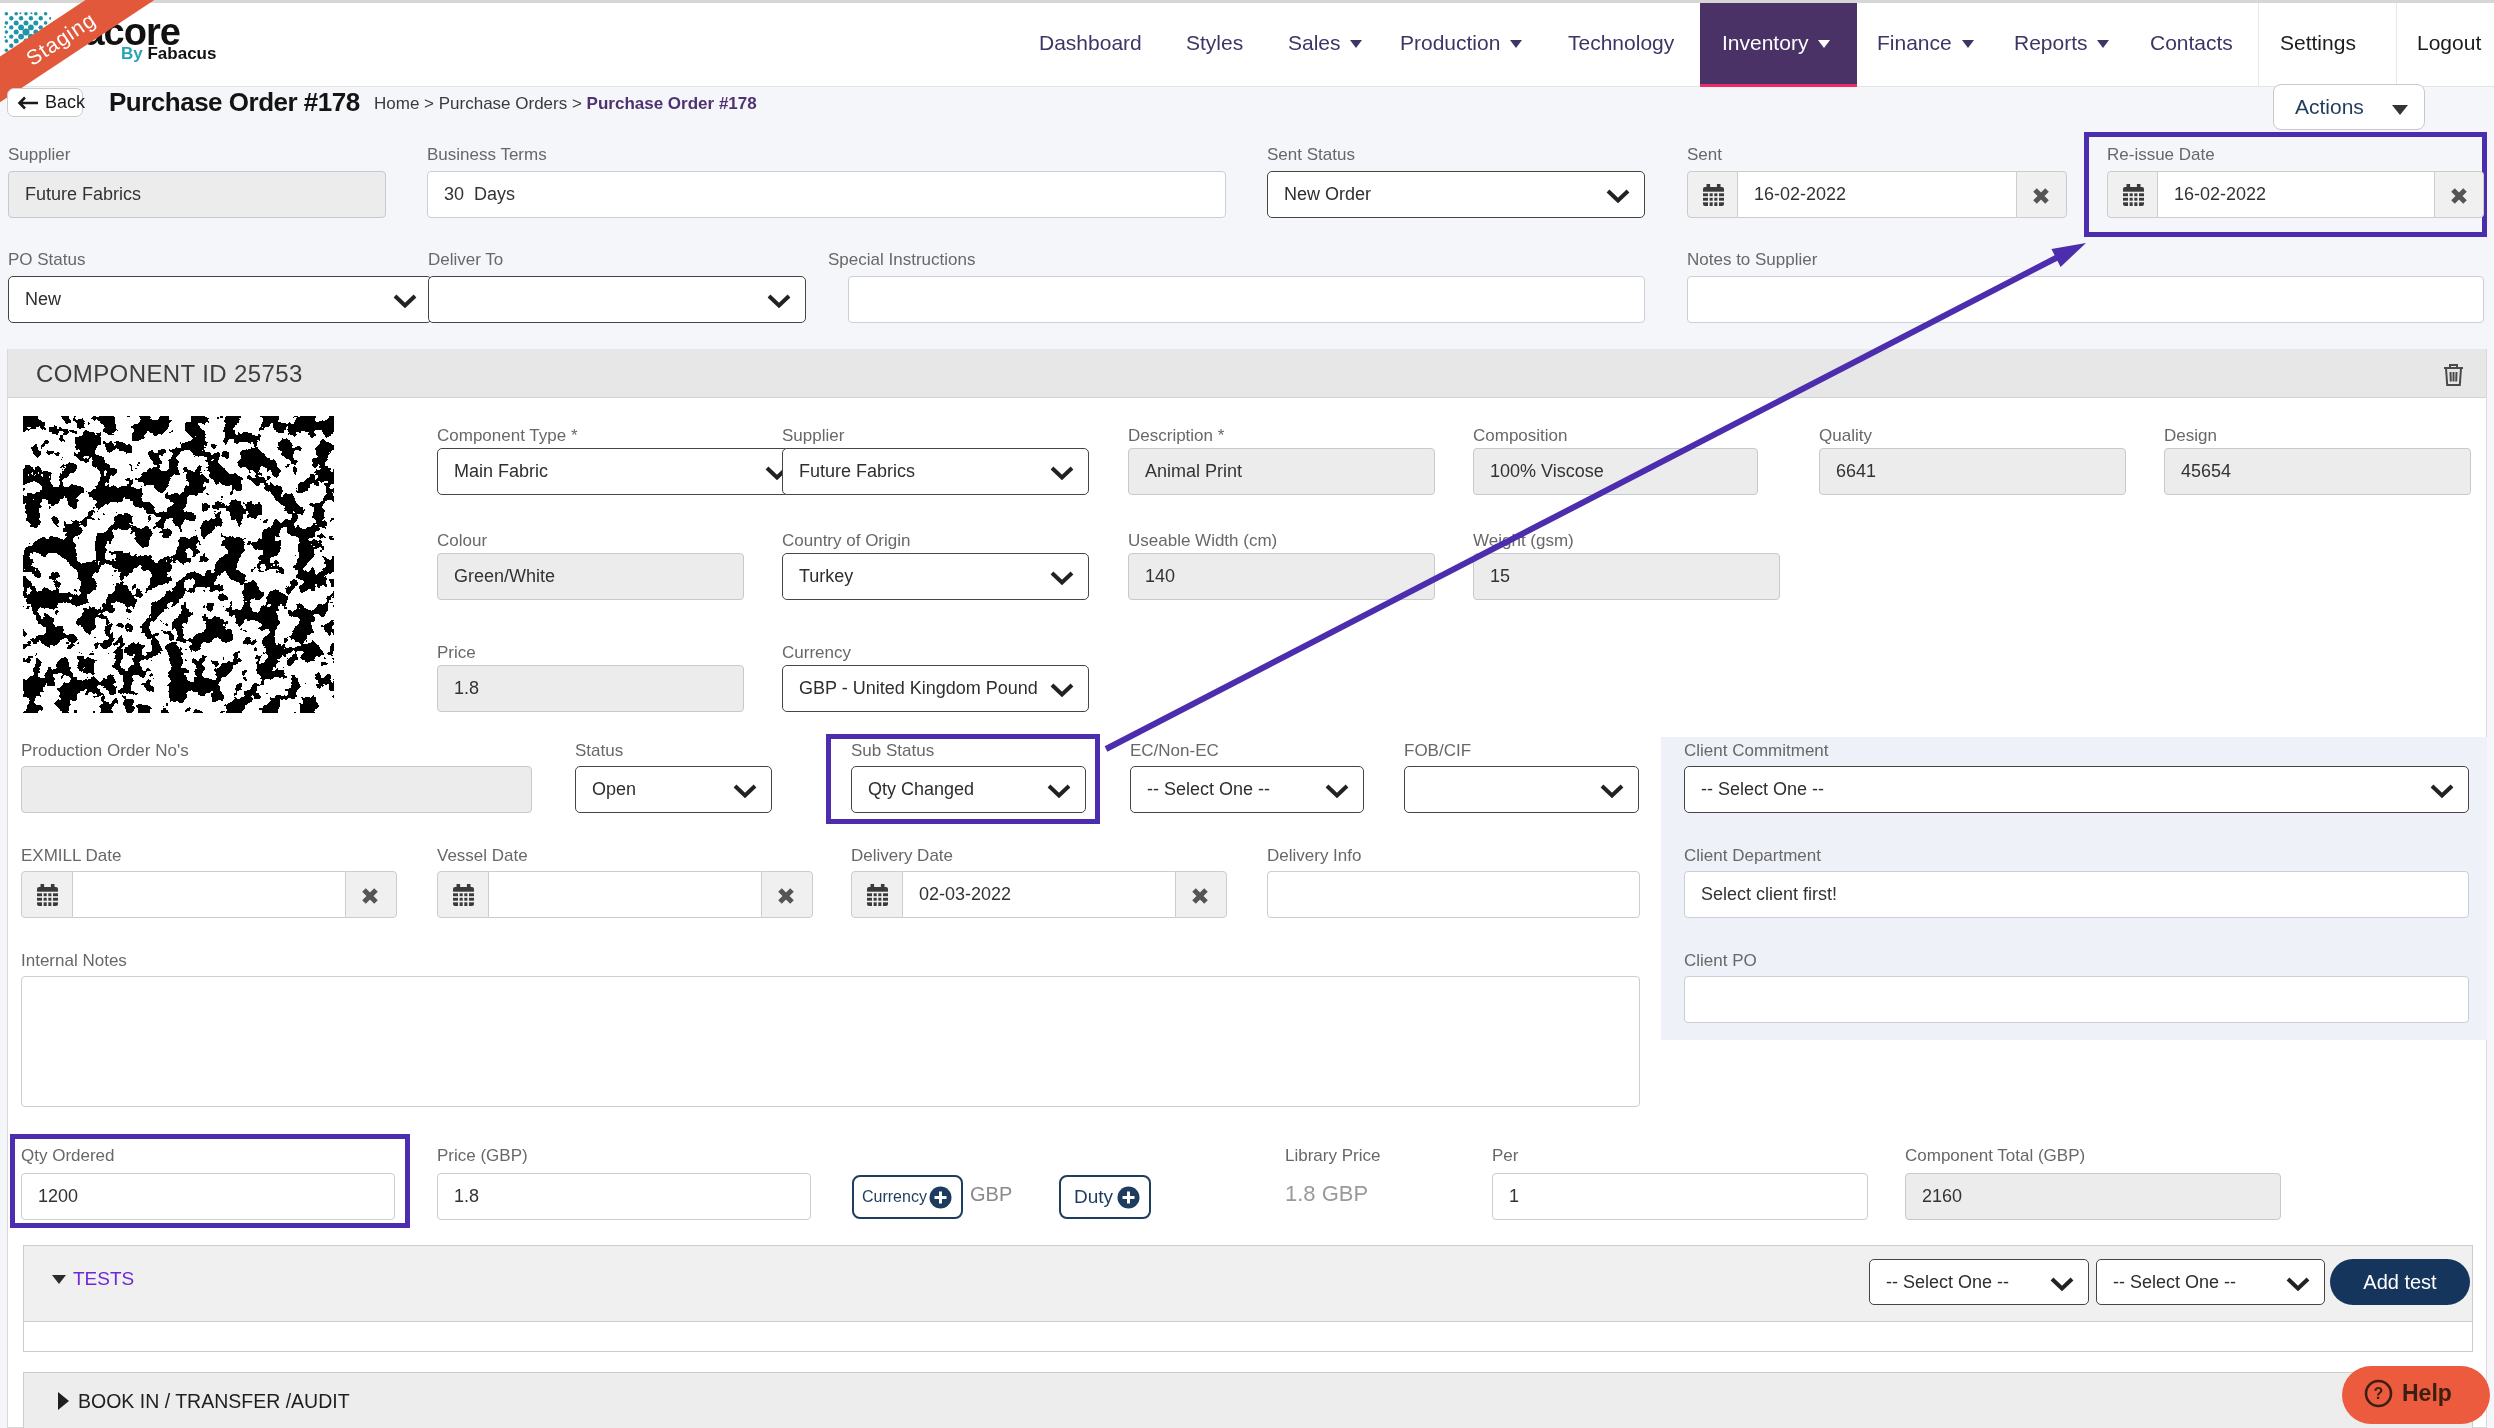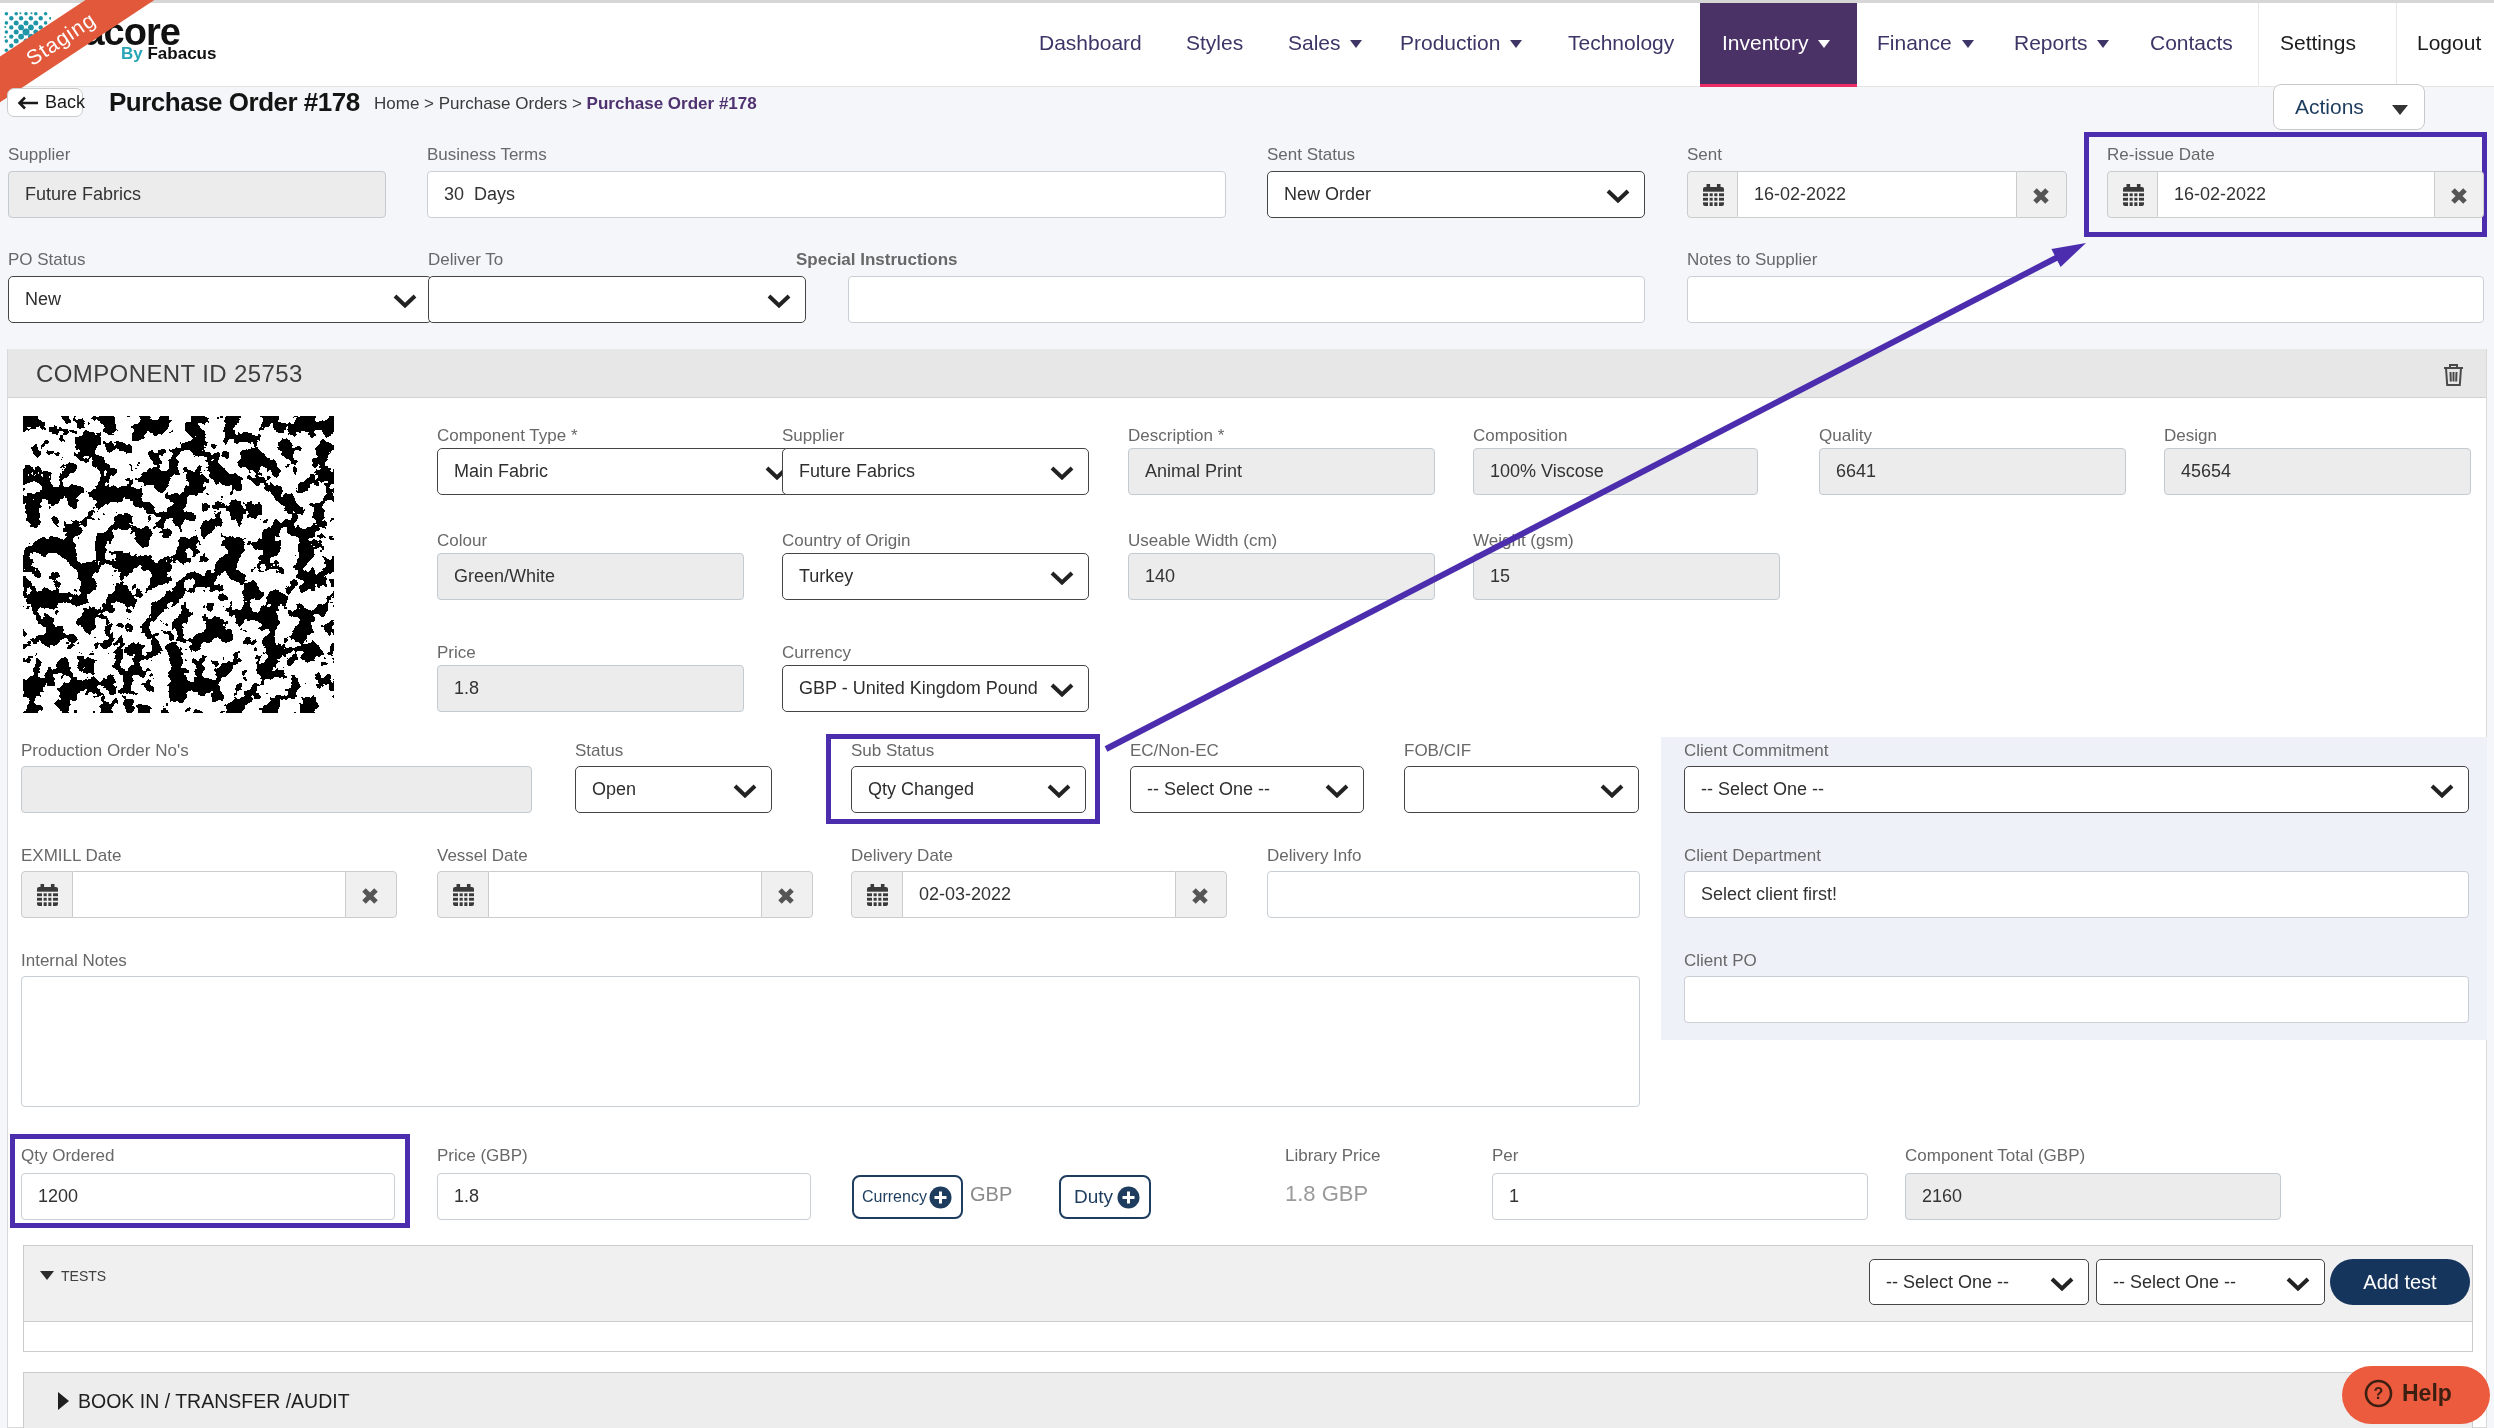--- a/index.html
+++ b/index.html
@@ -199,21 +199,21 @@
   <svg class="chev" viewBox="0 0 26 15">
       <polyline points="3,3 13,12.5 23,3" fill="none" stroke="#222" stroke-width="4"></polyline>
     </svg>
 </div>
 <div class="lbl" style="left:428px;top:250px;">Deliver To</div>
 <div class="sel" style="left:428px;top:276px;width:378px;">
   <svg class="chev" viewBox="0 0 26 15">
       <polyline points="3,3 13,12.5 23,3" fill="none" stroke="#222" stroke-width="4"></polyline>
     </svg>
 </div>
-<div class="lbl" style="left:796px;top:250px;font-weight:bold;">Special Instructions</div>
+<div class="lbl" style="left:828px;top:250px;">Special Instructions</div>
 <div class="inp" style="left:848px;top:276px;width:797px;"></div>
 <div class="lbl" style="left:1687px;top:250px;">Notes to Supplier</div>
 <div class="inp" style="left:1687px;top:276px;width:797px;"></div>
 
 <div class="abs" style="left:7px;top:349px;width:2480px;height:1079px;background:#fff;border:1px solid #d9d9d9;"></div>
 <div class="abs" style="left:8px;top:349px;width:2478px;height:49px;background:#e7e7e7;border-bottom:1px solid #d2d2d2;"></div>
 <div class="abs" style="left:36px;top:360px;font-size:24px;color:#3d3d3d;letter-spacing:0.4px;">COMPONENT ID 25753</div>
 
 <svg class="abs" style="left:2443px;top:363px;" width="21" height="24" viewBox="0 0 21 24">
     <g fill="none" stroke="#4a4a4a" stroke-width="2">
@@ -428,21 +428,21 @@
 </div>
 <div class="lbl" style="left:1285px;top:1146px;">Library Price</div>
 <div class="abs" style="left:1285px;top:1181px;font-size:22px;color:#9a9a9a;">1.8 GBP</div>
 <div class="lbl" style="left:1492px;top:1146px;">Per</div>
 <div class="inp" style="left:1492px;top:1173px;width:376px;">1</div>
 <div class="lbl" style="left:1905px;top:1146px;">Component Total (GBP)</div>
 <div class="inp dis" style="left:1905px;top:1173px;width:376px;">2160</div>
 
 <div class="abs" style="left:23px;top:1245px;width:2450px;height:107px;background:#fff;border:1px solid #ccc;"></div>
 <div class="abs" style="left:24px;top:1246px;width:2448px;height:76px;background:#f0f0f0;border-bottom:1px solid #ccc;"></div>
-<div class="abs" style="left:40px;top:1268px;font-size:14px;color:#404040;"><span style="display:inline-block;width:0;height:0;border-left:7px solid transparent;border-right:7px solid transparent;border-top:9px solid #2b2b2b;margin-right:7px;vertical-align:1px;"></span>TESTS</div>
+<div class="abs" style="left:52px;top:1268px;font-size:19px;color:#6d28d9;"><span style="display:inline-block;width:0;height:0;border-left:7px solid transparent;border-right:7px solid transparent;border-top:9px solid #2b2b2b;margin-right:7px;vertical-align:1px;"></span>TESTS</div>
 <div class="sel" style="left:1869px;top:1259px;width:220px;height:46px;line-height:44px;font-size:18px;">-- Select One --
   <svg class="chev" style="top:16px;" viewBox="0 0 26 15">
       <polyline points="3,3 13,12.5 23,3" fill="none" stroke="#222" stroke-width="4"></polyline>
     </svg>
 </div>
 <div class="sel" style="left:2096px;top:1259px;width:229px;height:46px;line-height:44px;font-size:18px;">-- Select One --
   <svg class="chev" style="top:16px;" viewBox="0 0 26 15">
       <polyline points="3,3 13,12.5 23,3" fill="none" stroke="#222" stroke-width="4"></polyline>
     </svg>
 </div>

